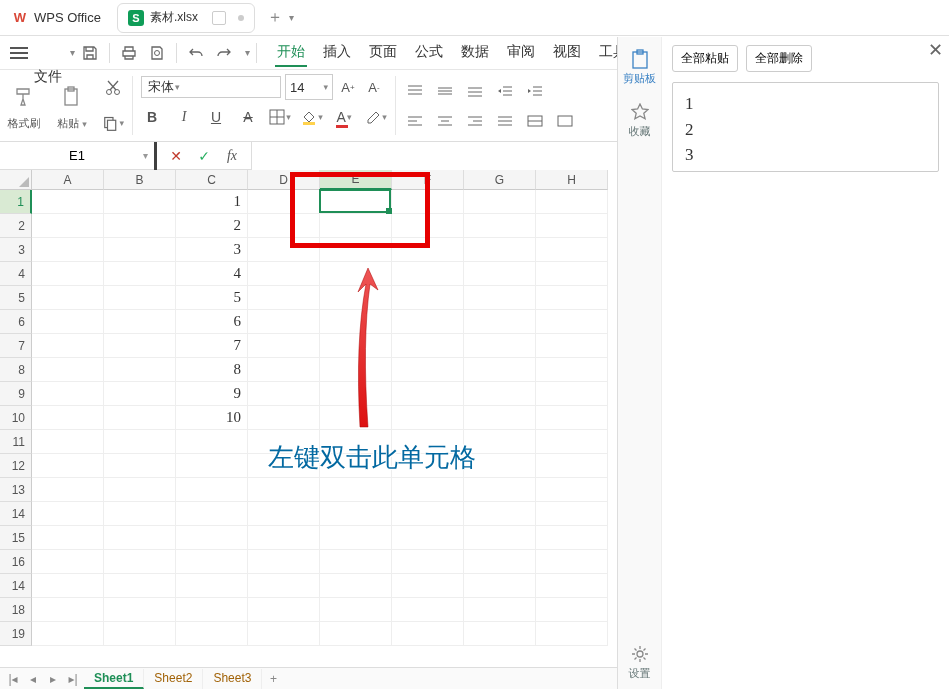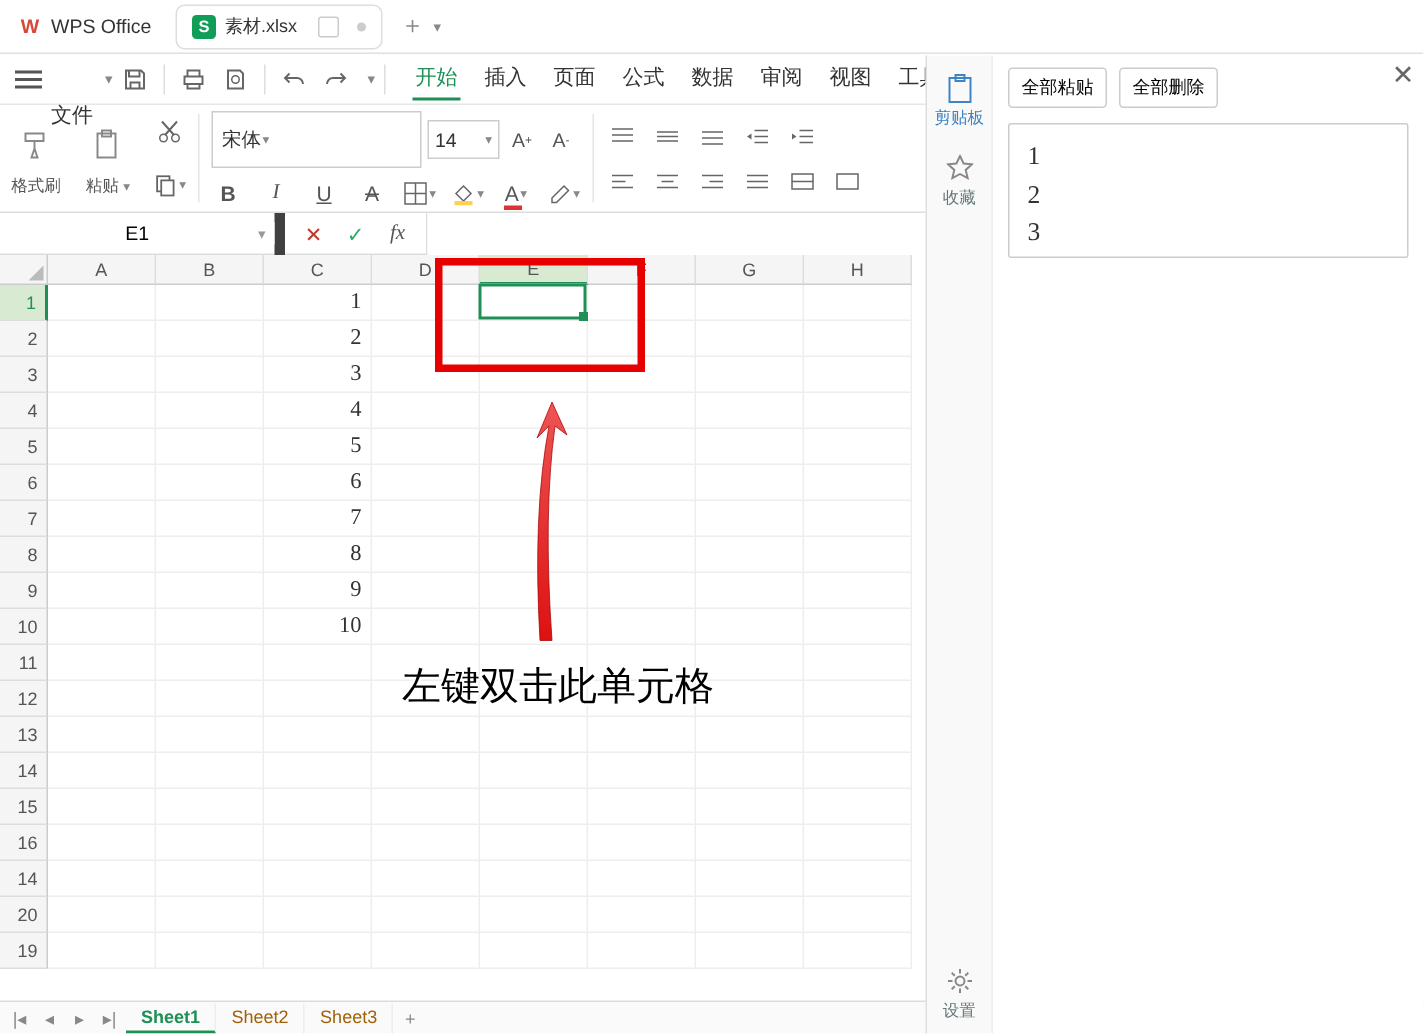--- a/index.html
+++ b/index.html
@@ -27,32 +27,32 @@
 .menu-item { font-size:14px; color:#333; padding:4px 2px; }
 .menu-active { color:#1f8f57; border-bottom:2px solid #1f8f57; }
 
 
 .ribbon { height:72px; display:flex; align-items:stretch; border-bottom:1px solid #ddd; }
 .rgrp { display:flex; flex-direction:column; align-items:center; justify-content:center; padding:2px 6px; gap:2px; }
 .rbtn-big { width:36px; height:34px; display:flex; align-items:center; justify-content:center; color:#666; }
 .rbl { font-size:11px; color:#555; display:flex; align-items:center; gap:2px;}
 .rsep { width:1px; background:#e6e6e6; margin:6px 2px;}
 .font-row { display:flex; align-items:center; gap:4px; padding:4px 6px;}
-.font-sel { width:140px; height:38px; border:1px solid #ccc; font-size:13px; padding:2px 6px; display:flex; align-items:center; justify-content:flex-start;}
+.font-sel { width:140px; height:22px; border:1px solid #ccc; font-size:13px; padding:2px 6px; display:flex; align-items:center; justify-content:flex-start;}
 .size-sel { width:48px; height:26px; border:1px solid #ccc; font-size:13px; padding:2px 4px; display:flex; align-items:center; justify-content:space-between;}
 .inc-dec { width:22px; height:22px; display:flex; align-items:center; justify-content:center; font-size:13px; color:#555; position:relative;}
 .fmt-row { display:flex; align-items:center; gap:10px; padding:2px 6px;}
 .fmt-btn { width:22px; height:22px; display:flex; align-items:center; justify-content:center; color:#555; font-size:14px;}
 .fmt-btn svg{display:block;}
 .dd { font-size:9px; color:#888; margin-left:1px;}
 .align-grid { display:flex; gap:8px; padding:4px 6px;}
 
 
 .fx-row { height:28px; display:flex; align-items:center; border-bottom:1px solid #ddd; }
-.name-box { width:190px; height:28px; border-right:7px solid #404040; display:flex; align-items:center; justify-content:center; position:relative;}
+.name-box { width:157px; height:28px; border-right:3px solid #404040; display:flex; align-items:center; justify-content:center; position:relative;}
 .name-box input { width:100%; border:none; text-align:center; font-size:13px; outline:none;}
 .name-box .chev2 { position:absolute; right:6px; color:#999; font-size:10px;}
 .fx-btns { display:flex; align-items:center; gap:6px; padding:0 8px; border-right:1px solid #ddd; height:28px;}
 .fx-x { color:#c0392b; }
 .fx-check { color:#27ae60; }
 .fx-fx { font-style:italic; font-family:serif; }
 .fx-input { flex:1; border:none; height:28px; padding:0 6px; outline:none;}
 
 
 .main-wrap { display:flex; height: calc(689px - 36px - 34px - 72px - 28px - 22px); }
@@ -70,21 +70,21 @@
 .cell { width:72px; height:24px; border-right:1px solid #eee; border-bottom:1px solid #eee; display:flex; align-items:center; justify-content:flex-end; padding-right:6px; font-family:"SimSun", serif; font-size:15px;}
 .cell.center { justify-content:center;}
 
 
 .sel-cell { position:absolute; border:2px solid #1f8f57; background:#fff; pointer-events:none;}
 .sel-handle { position:absolute; width:6px; height:6px; background:#1f8f57; right:-3px; bottom:-3px;}
 
 
 .anno-box { position:absolute; border:5px solid #e60000; pointer-events:none;}
 .anno-arrow { position:absolute; pointer-events:none;}
-.anno-text { position:absolute; font-family:"SimSun","KaiTi",serif; font-size:26px; color:#000000; text-shadow:1px 1px 0 #fff, -1px -1px 0 #fff, 1px -1px 0 #fff, -1px 1px 0 #fff; font-weight:500;}
+.anno-text { position:absolute; font-family:"SimSun","KaiTi",serif; font-size:26px; color:#0369a1; text-shadow:1px 1px 0 #fff, -1px -1px 0 #fff, 1px -1px 0 #fff, -1px 1px 0 #fff; font-weight:500;}
 
 
 .sheet-bar { height:22px; border-top:1px solid #ddd; display:flex; align-items:center; padding-left:4px; gap:2px; font-size:12px; background:#fafafa;}
 .sbtn { width:18px; height:18px; display:flex; align-items:center; justify-content:center; color:#888;}
 .sheet-tab { padding:2px 10px; color:#a16207; border-right:1px solid #eee;}
 .sheet-tab.active { color:#1f8f57; font-weight:bold; border-bottom:2px solid #1f8f57;}
 
 
 .clip-panel { position:absolute; right:0; top:37px; width:332px; bottom:0; background:#fff; border-left:1px solid #ddd; display:flex; }
 .clip-side { width:44px; background:#f9f9f9; border-right:1px solid #eee; display:flex; flex-direction:column; align-items:center; padding-top:6px; gap:4px;}
@@ -354,21 +354,21 @@
         <div class="rowhead">8</div>
         <div class="rowhead">9</div>
         <div class="rowhead">10</div>
         <div class="rowhead">11</div>
         <div class="rowhead">12</div>
         <div class="rowhead">13</div>
         <div class="rowhead">14</div>
         <div class="rowhead">15</div>
         <div class="rowhead">16</div>
         <div class="rowhead">14</div>
-        <div class="rowhead">20</div>
+        <div class="rowhead">18</div>
         <div class="rowhead">19</div>
       </div>
     <div class="cells" id="cells">
         <div class="row">
           <div class="cell"></div>
           <div class="cell"></div>
           <div class="cell center" style="justify-content: flex-end;">1</div>
           <div class="cell"></div>
           <div class="cell"></div>
           <div class="cell"></div>

